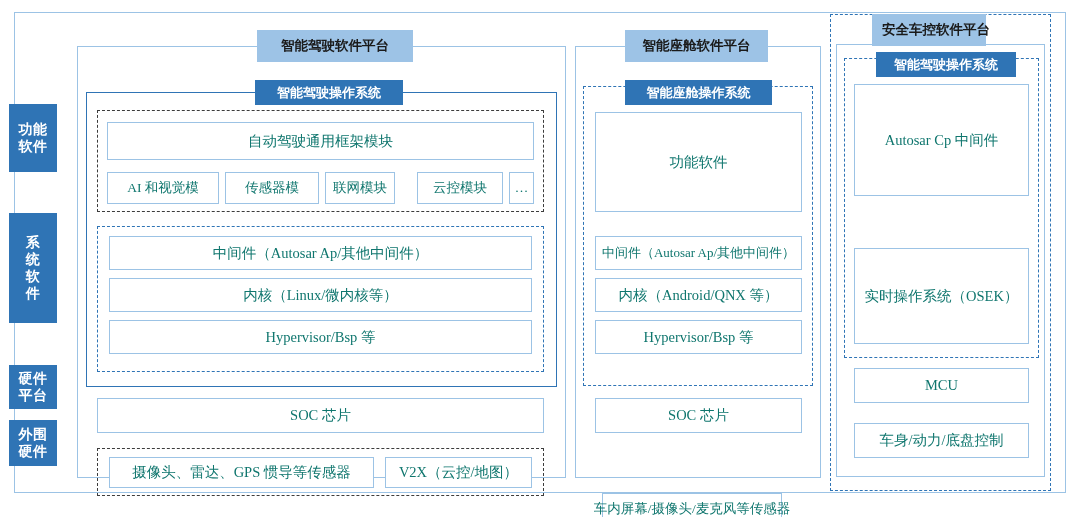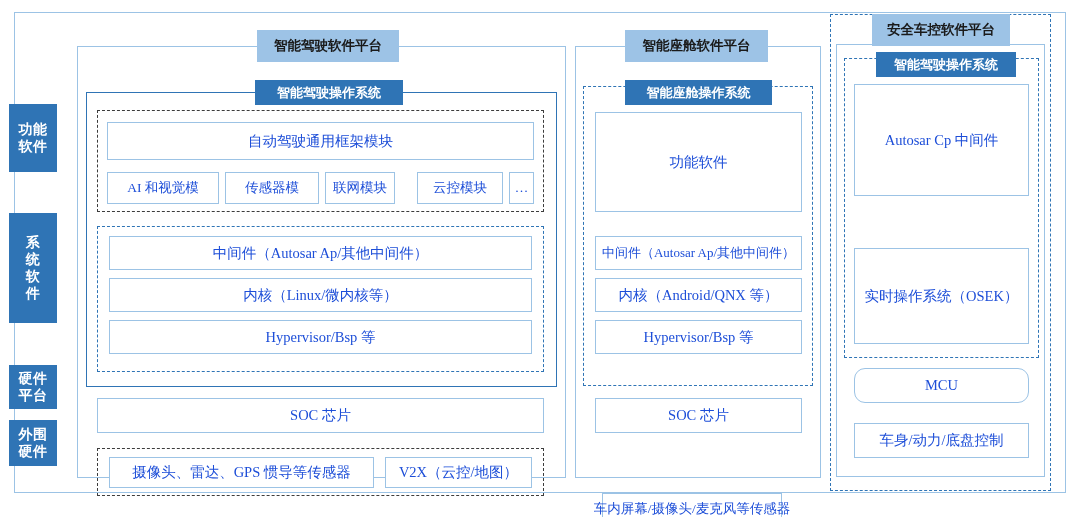--- a/index.html
+++ b/index.html
@@ -92,23 +92,23 @@
     font-weight: bold;
     font-size: 13.5px;
     line-height: 32px;
     height: 32px;
     text-align: center;
     z-index: 6;
     white-space: nowrap;
     box-sizing: border-box;
     padding: 0 10px;
   }
-  .col-1 .badge-platform { left: 180px; width: 142px; }
+  .col-1 .badge-platform { left: 180px; width: 156px; }
   .col-2 .badge-platform { left: 50px;  width: 143px; }
-  .col-3 .badge-platform { left: 42px;  width: 138px; }
+  .col-3 .badge-platform { left: 42px;  width: 114px; }
 
   .badge-os {
     position: absolute;
     background: #2f74b5;
     color: #ffffff;
     font-family: "Liberation Sans", "DejaVu Sans", sans-serif;
     font-weight: bold;
     font-size: 13px;
     line-height: 25px;
     height: 25px;
@@ -146,21 +146,21 @@
   .cell {
     position: absolute;
     border: 1px solid #9cc3e5;
     background: #ffffff;
     box-sizing: border-box;
     display: flex;
     align-items: center;
     justify-content: center;
     text-align: center;
     font-size: 14.5px;
-    color: #1d4ed8;
+    color: #0f766e;
     white-space: nowrap;
   }
   .cell.sm { font-size: 13.5px; }
   .cell.xs { font-size: 13px; }
 </style>
 </head>
 <body>
 
 <div id="diagram">
 
@@ -260,18 +260,18 @@
     <div class="badge-platform">安全车控软件平台</div>
 
     <div class="badge-os">智能驾驶操作系统</div>
 
     <div class="dashed-blue" style="left:14px; top:44px; width:195px; height:300px;"></div>
 
     <div class="cell" style="left:24px; top:70px; width:175px; height:112px;">Autosar Cp 中间件</div>
 
     <div class="cell" style="left:24px; top:234px; width:175px; height:96px;">实时操作系统（OSEK）</div>
 
-    <div class="cell" style="left:24px; top:354px; width:175px; height:35px;border-radius:11px;">MCU</div>
+    <div class="cell" style="left:24px; top:354px; width:175px; height:35px;">MCU</div>
 
     <div class="cell" style="left:24px; top:409px; width:175px; height:35px;">车身/动力/底盘控制</div>
   </div>
 
 </div>
 
 </body></html>

